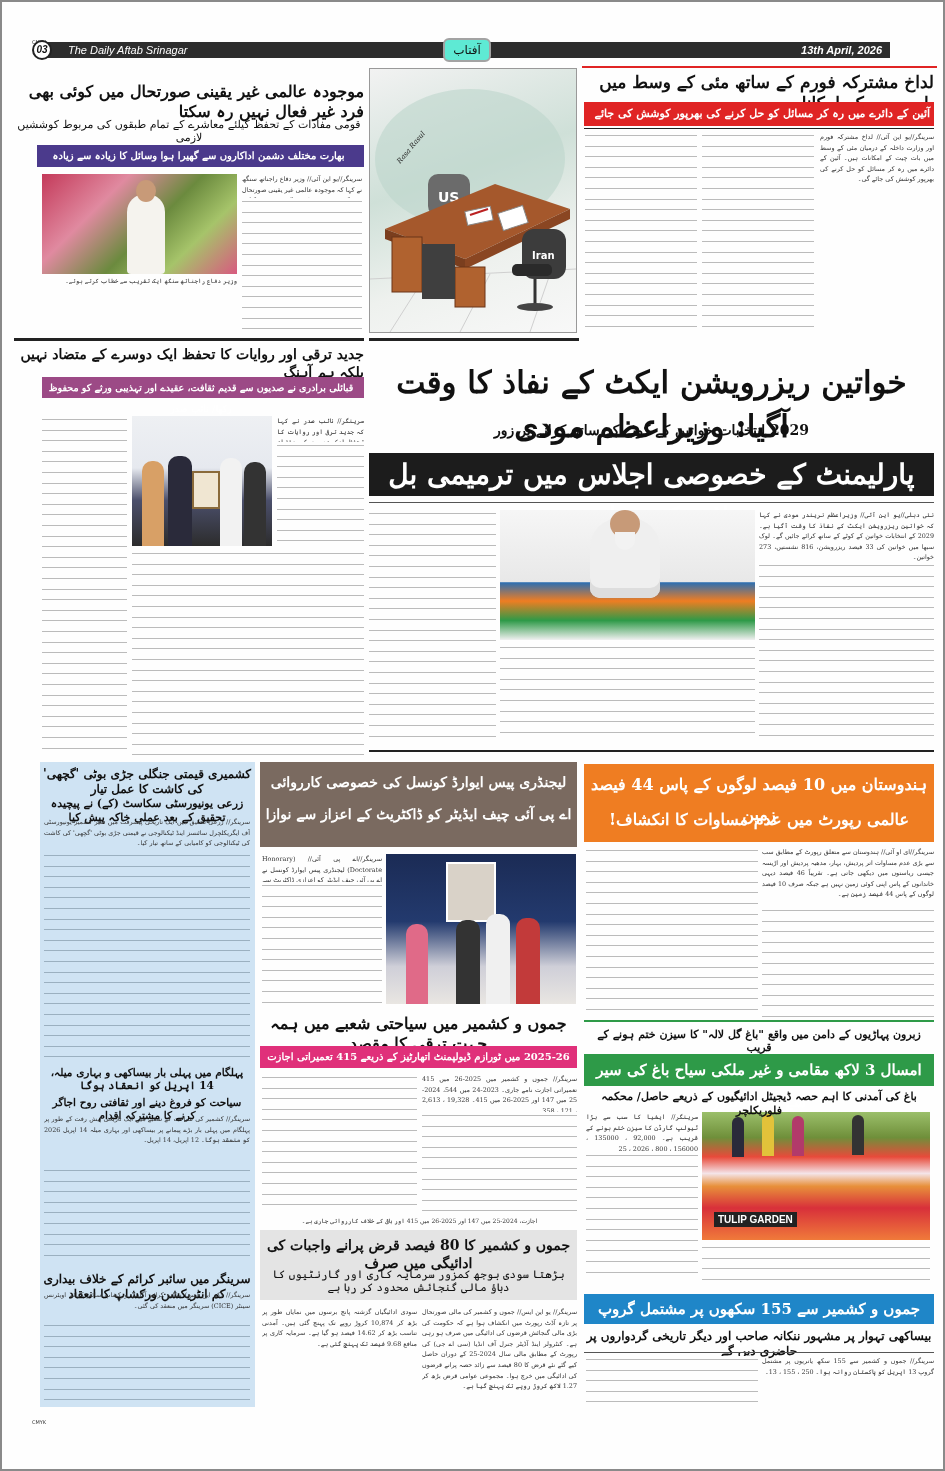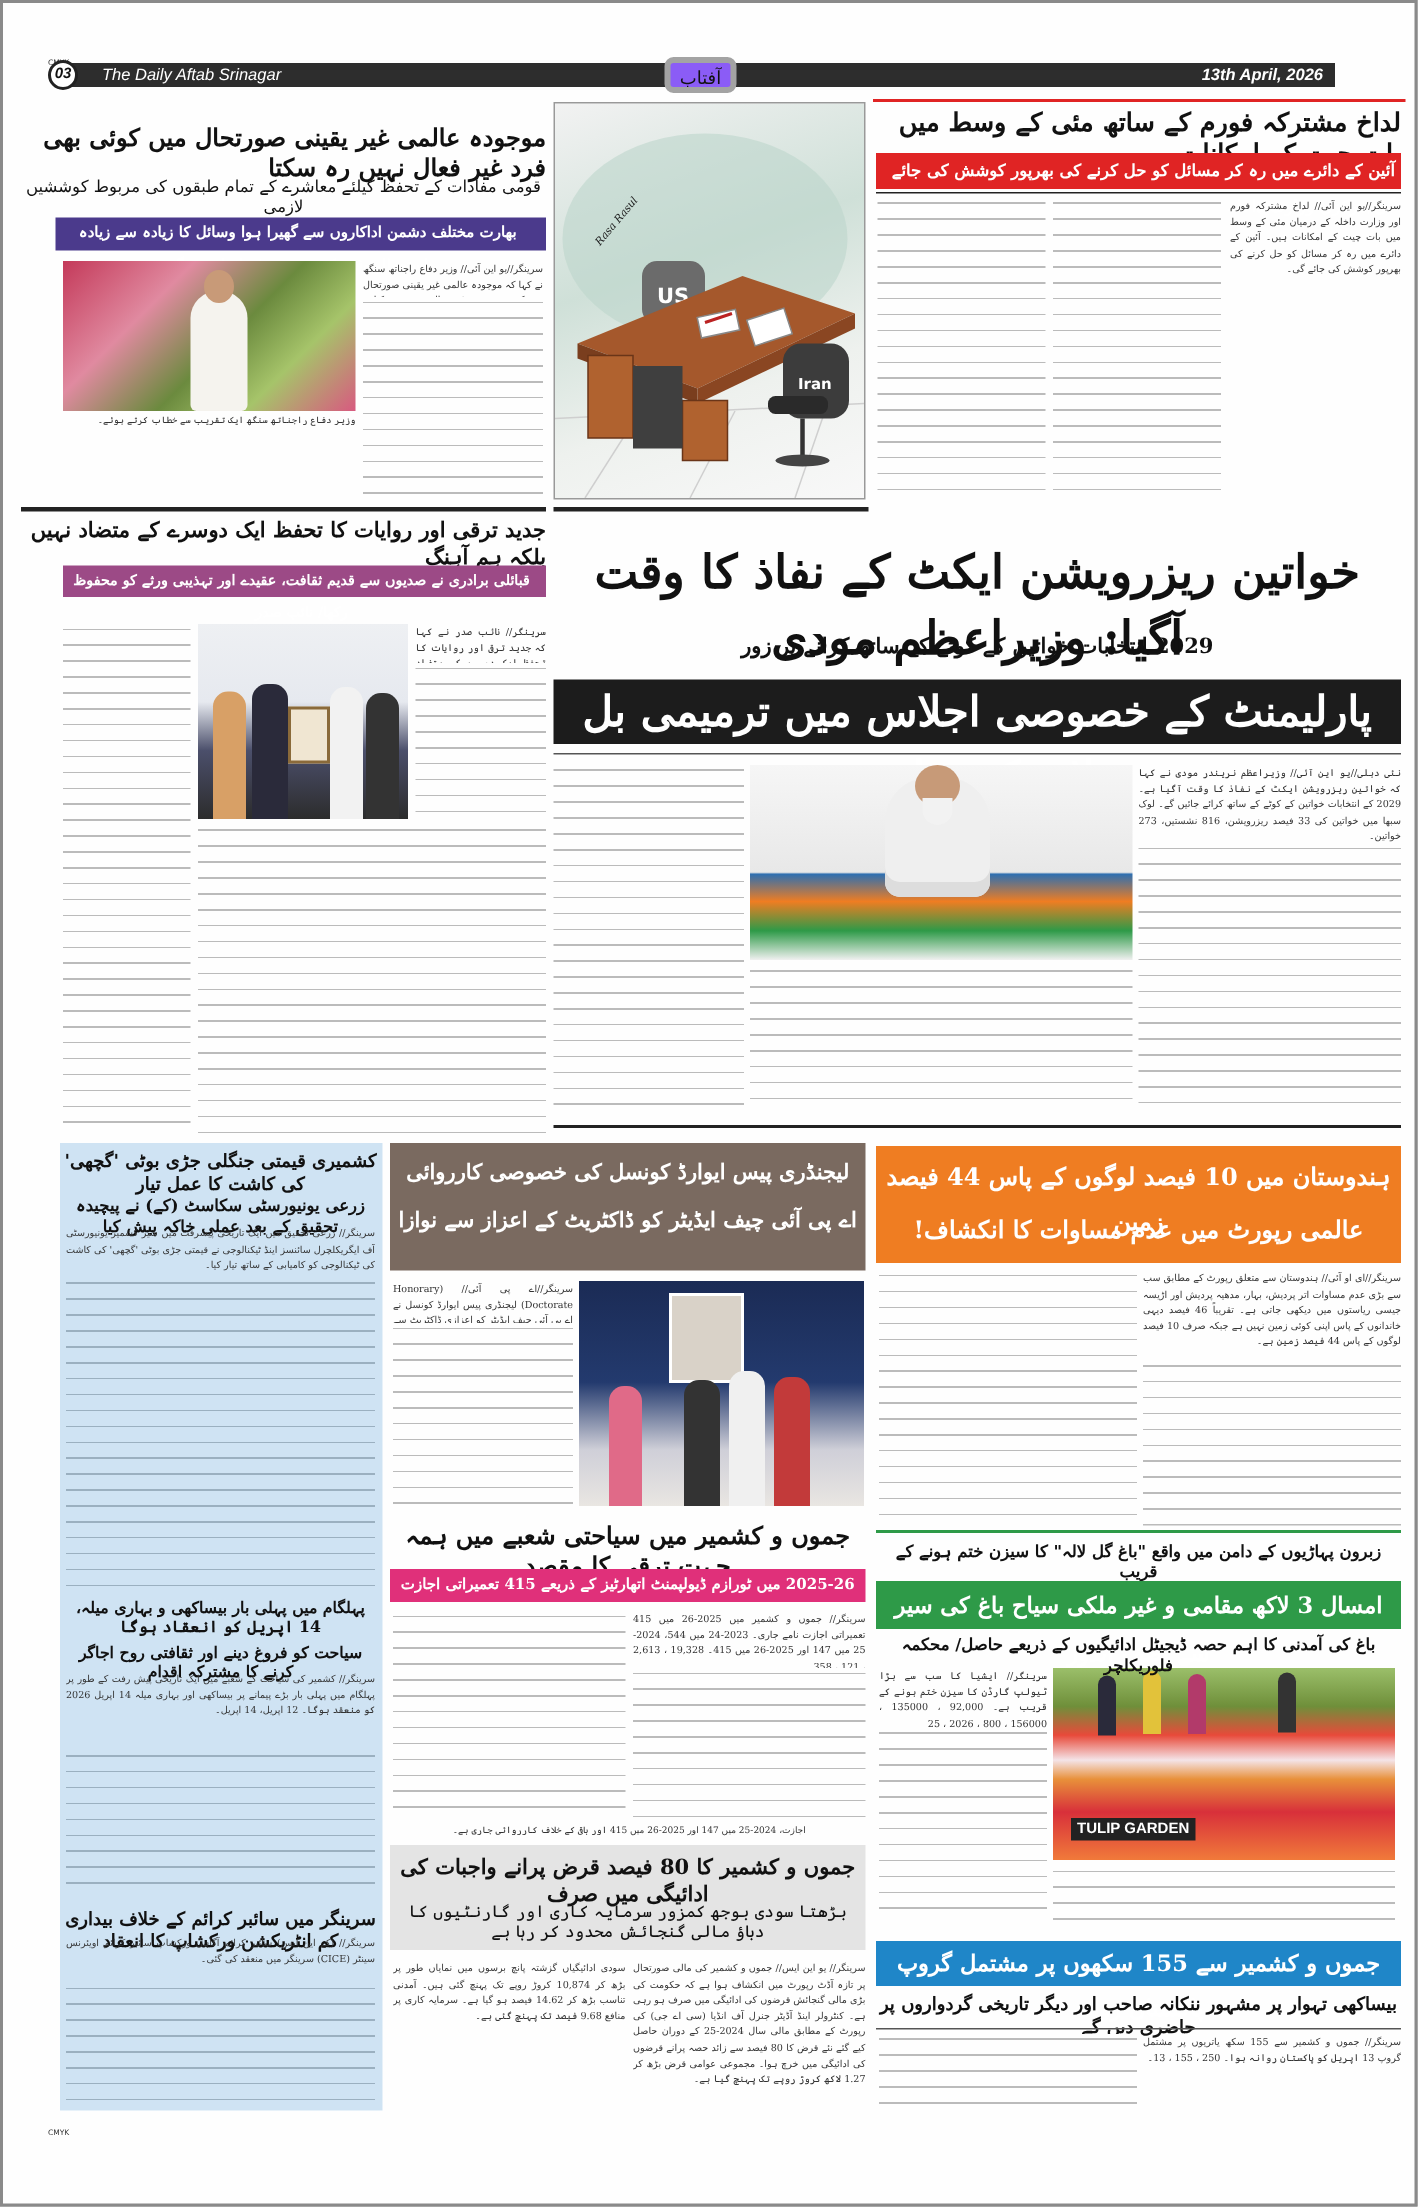--- a/index.html
+++ b/index.html
@@ -4,21 +4,21 @@
 <style>
 *{box-sizing:border-box;margin:0;padding:0}
 html,body{width:945px;height:1471px;background:#8a8a8a;overflow:hidden}
 body{font-family:"DejaVu Sans",sans-serif;position:relative}
 .page{position:absolute;left:2px;top:2px;width:941px;height:1467px;background:#fefefe}
 .abs{position:absolute}
 .ur{direction:rtl;text-align:right;font-family:"DejaVu Serif",serif;color:#111}
 .masthead{left:38px;top:40px;width:850px;height:16px;background:#2d2d2d;color:#fff;font-family:"Liberation Sans",sans-serif;font-size:11px;line-height:16px}
 .masthead .pg{position:absolute;left:-8px;top:-2px;width:20px;height:20px;border-radius:50%;background:#fff;border:2px solid #222;color:#111;font-weight:bold;font-style:italic;font-size:10px;text-align:center;line-height:16px}
 .masthead .name{position:absolute;left:28px;top:0;font-style:italic}
-.masthead .logo{position:absolute;left:403px;top:-4px;width:48px;height:24px;background:#8b5cf6;border:4px solid #a3a3a3;border-radius:6px;color:#111;font-size:12px;text-align:center;line-height:20px;font-family:"DejaVu Serif",serif}
+.masthead .logo{position:absolute;left:403px;top:-4px;width:48px;height:24px;background:#5eead4;border:2px solid #a3a3a3;border-radius:6px;color:#111;font-size:12px;text-align:center;line-height:20px;font-family:"DejaVu Serif",serif}
 .masthead .date{position:absolute;right:8px;top:0;font-style:italic;font-weight:bold}
 .cmyk{left:30px;width:6px;font-size:5px;line-height:5px;color:#333;text-align:center}
 .hl{font-weight:bold;line-height:1.25}
 .body-text{font-size:6.4px;line-height:10.6px;color:#333;overflow:hidden;text-align:justify}
 .col-line{background:repeating-linear-gradient(#fefefe 0 3px,#bbb 3px 4px,#fefefe 4px 10.6px)}
 .rule{background:#222}
 .band{color:#fff;text-align:center;font-weight:bold}
 .photo{overflow:hidden}
 .caption{font-size:6px;line-height:9px;color:#333}
 .tag{position:absolute;background:#222;color:#fff;font-family:"Liberation Sans",sans-serif;font-weight:bold;font-size:10px;padding:2px 4px}

